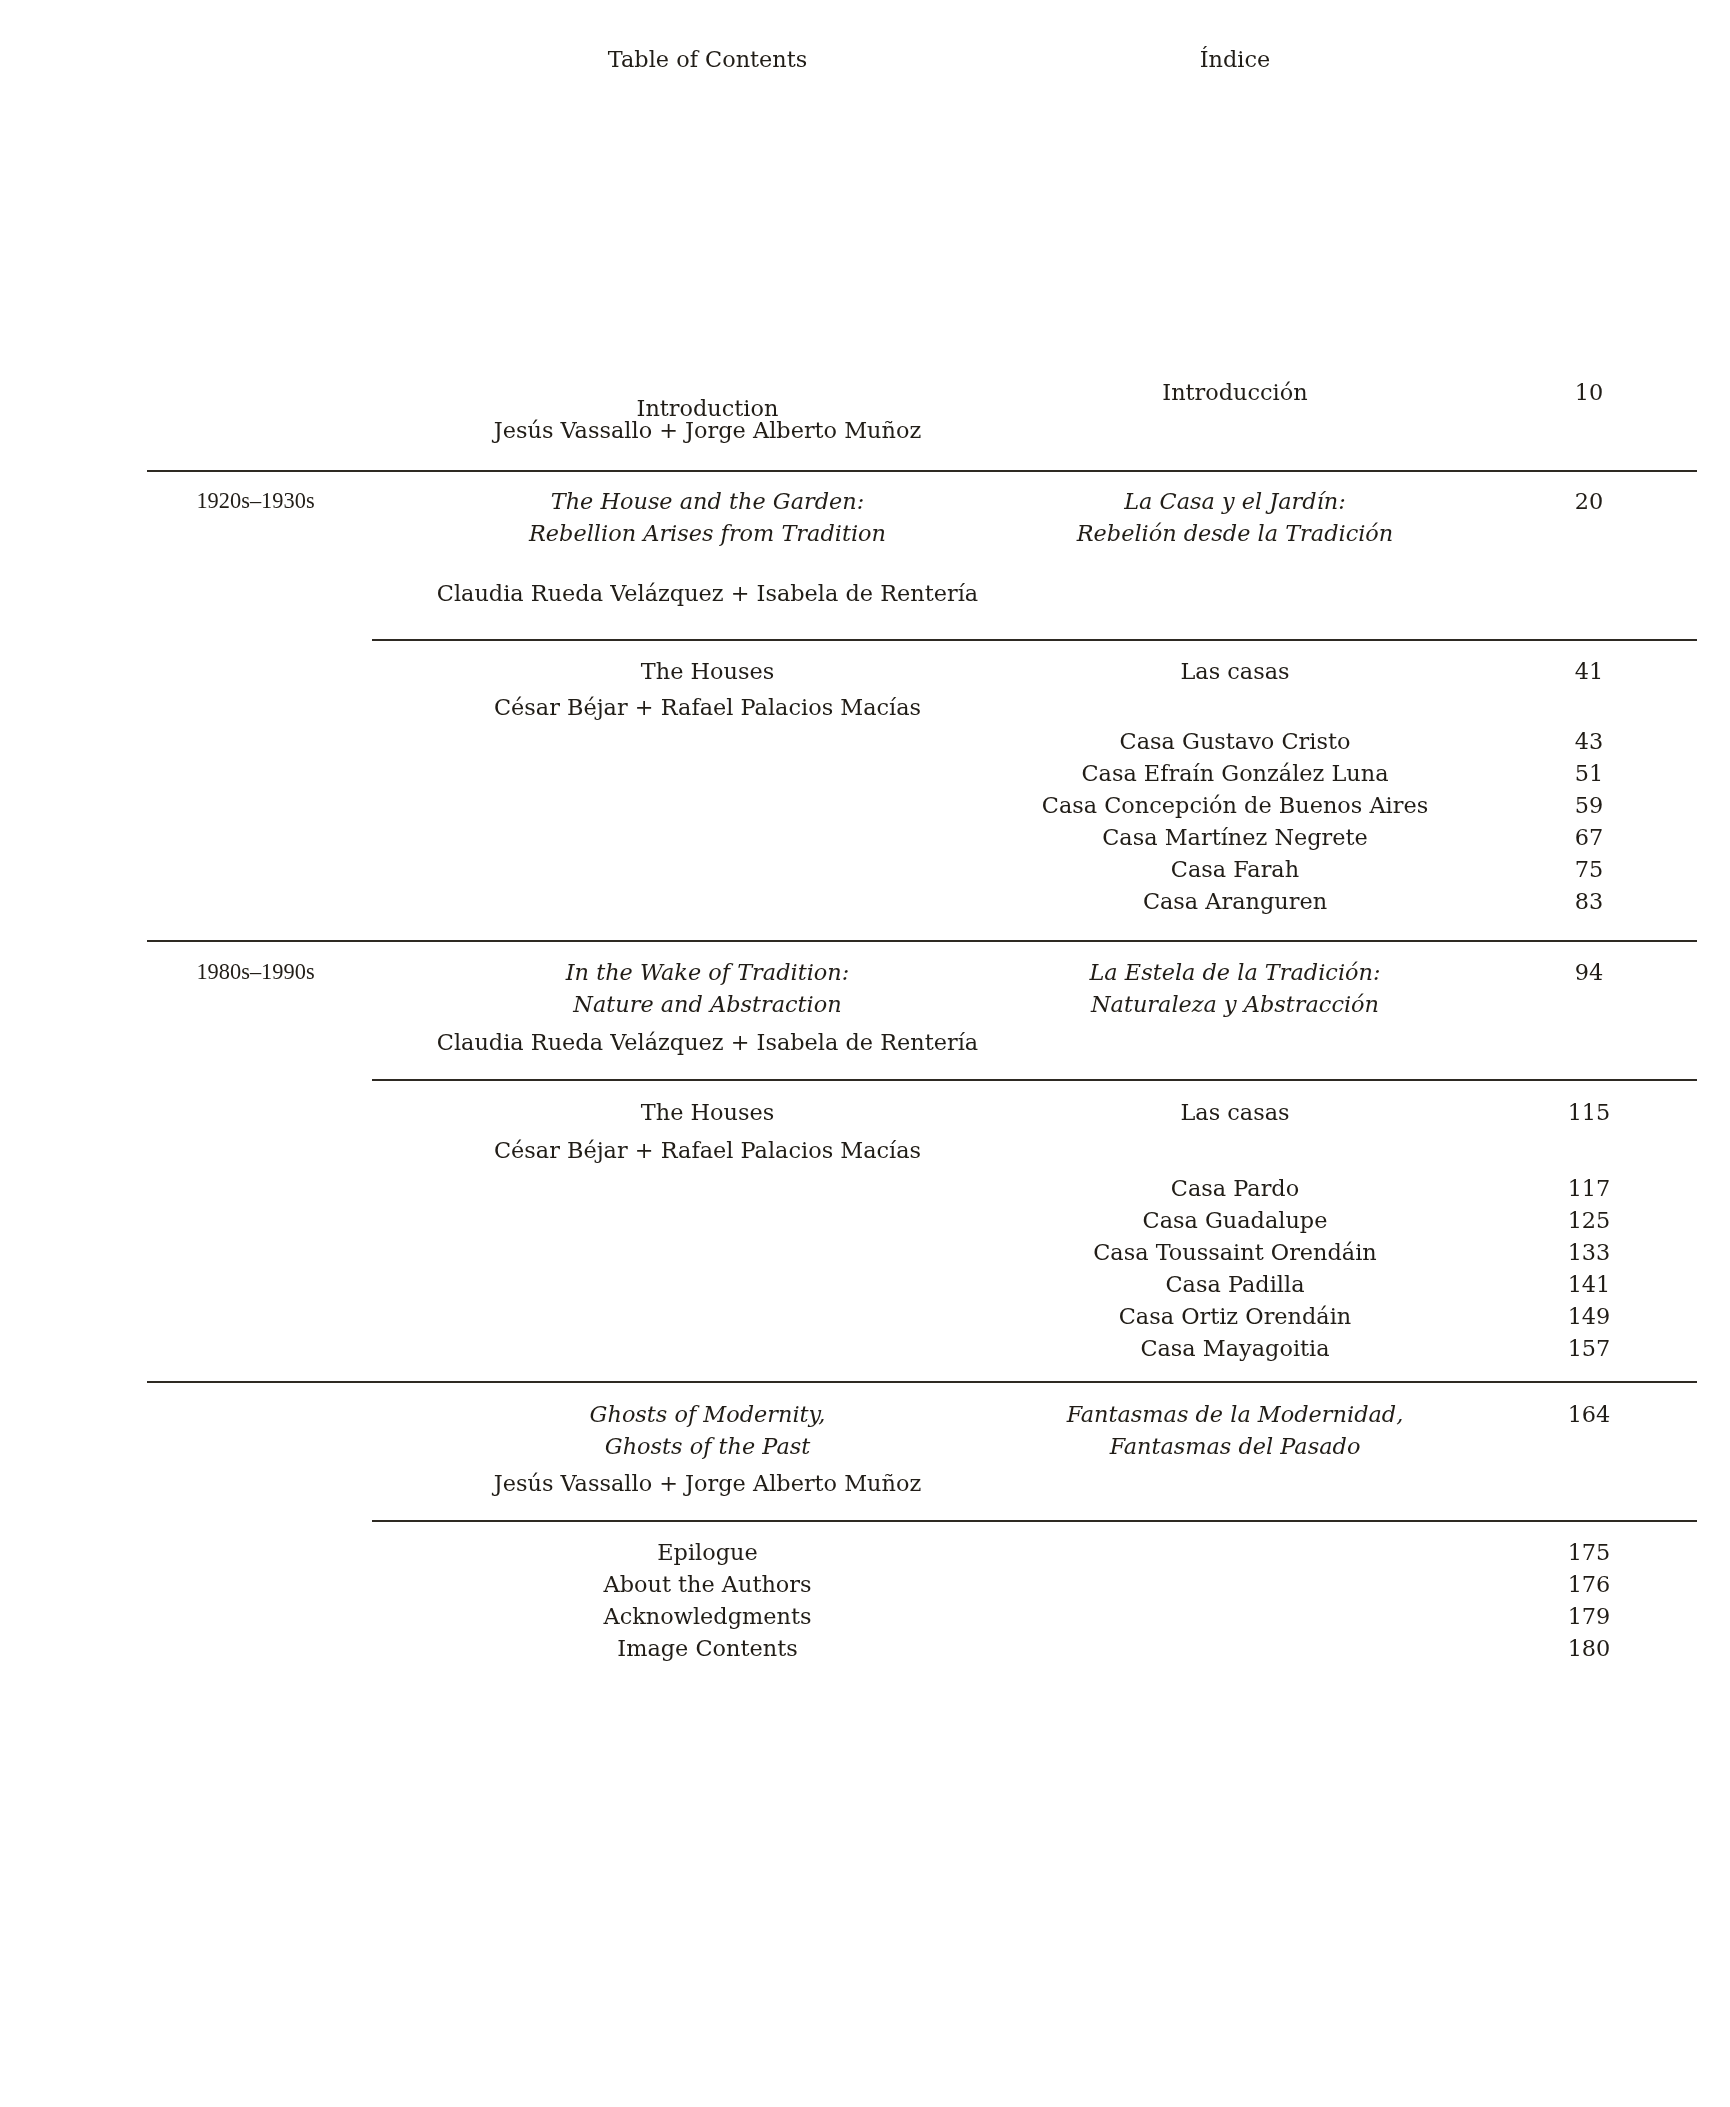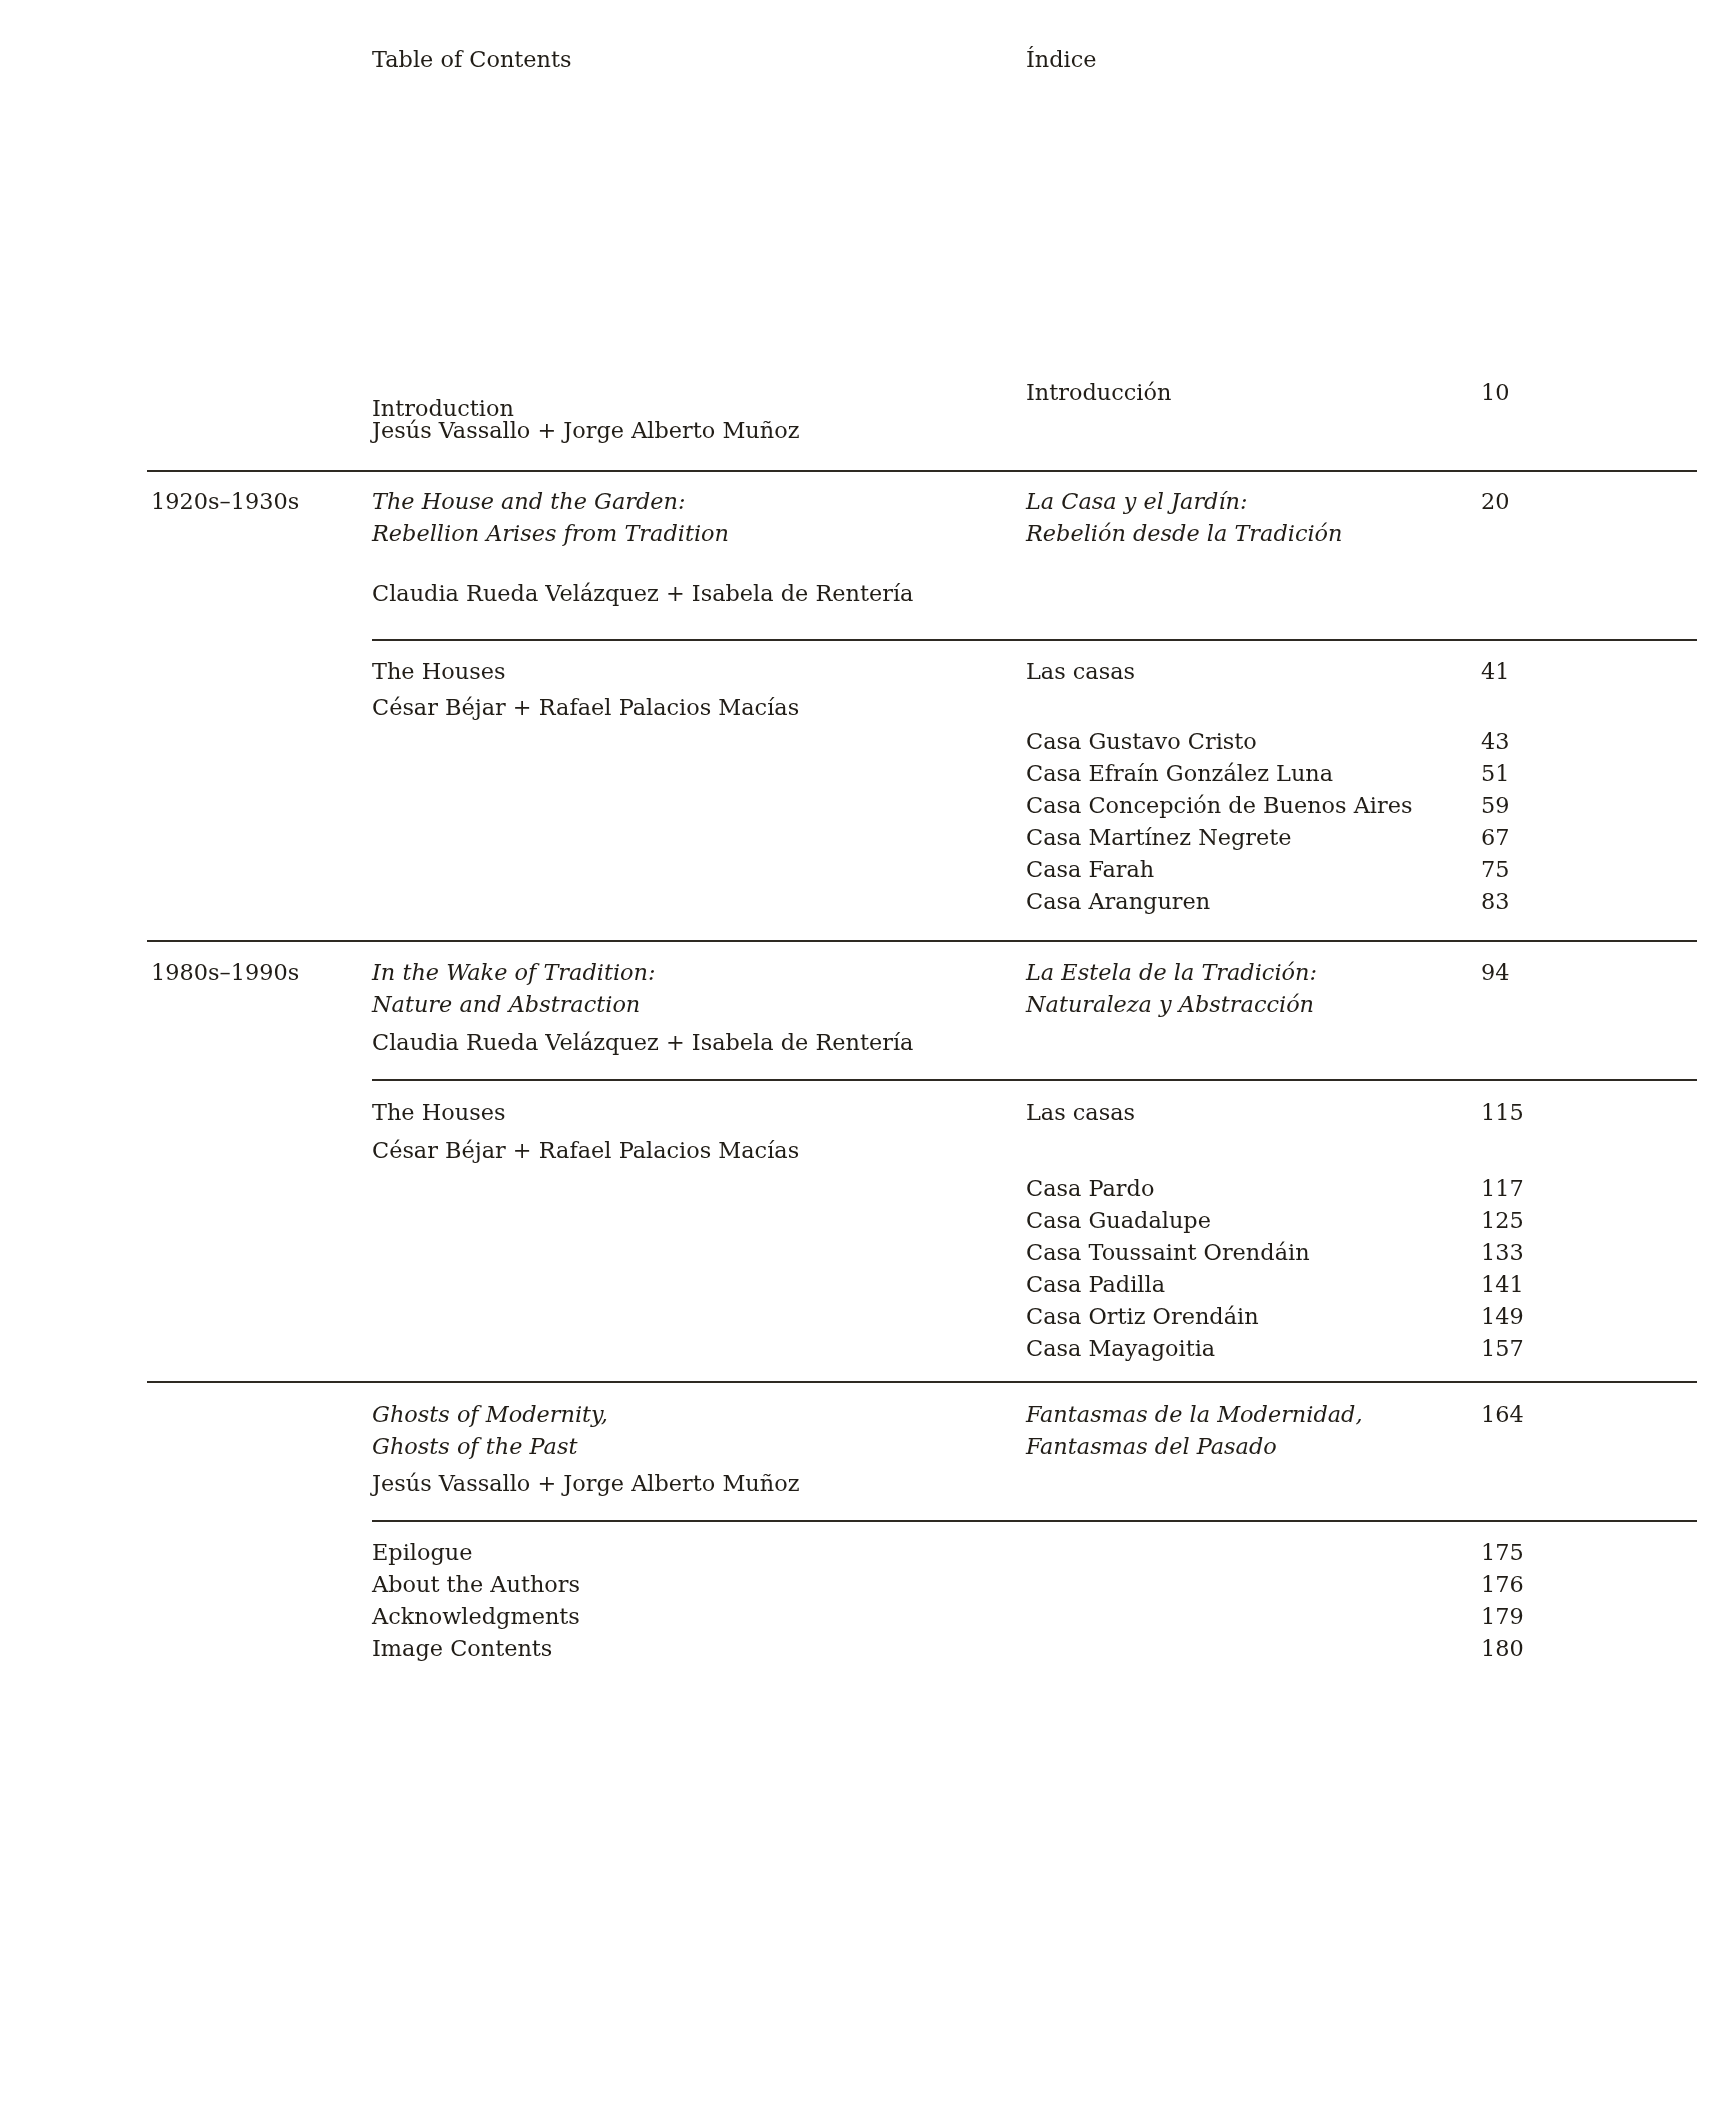--- a/index.html
+++ b/index.html
@@ -7,22 +7,22 @@
     position: relative;
     width: 1731px;
     height: 2108px;
     background: #ffffff;
     color: #211d17;
     font-family: "DejaVu Serif", serif;
     font-size: 22.4px;
     line-height: 32px;
     overflow: hidden;
   }
-  .abs { position: absolute; }
-  .col-era  { left: 151px; width: 209px; }
+  .abs { position: absolute; text-align: center; }
+  .col-era  { left: 151px; width: 209px; font-family: Liberation Serif, serif; }
   .col-en   { left: 372px; width: 671px; }
   .col-es   { left: 1026px; width: 418px; }
   .col-page { right: 34px; width: 216px; }
   .rule {
     position: absolute;
     left: 147px;
     right: 34px;
     height: 0;
     border-top: 2.2px solid #2e2a23;
   }

